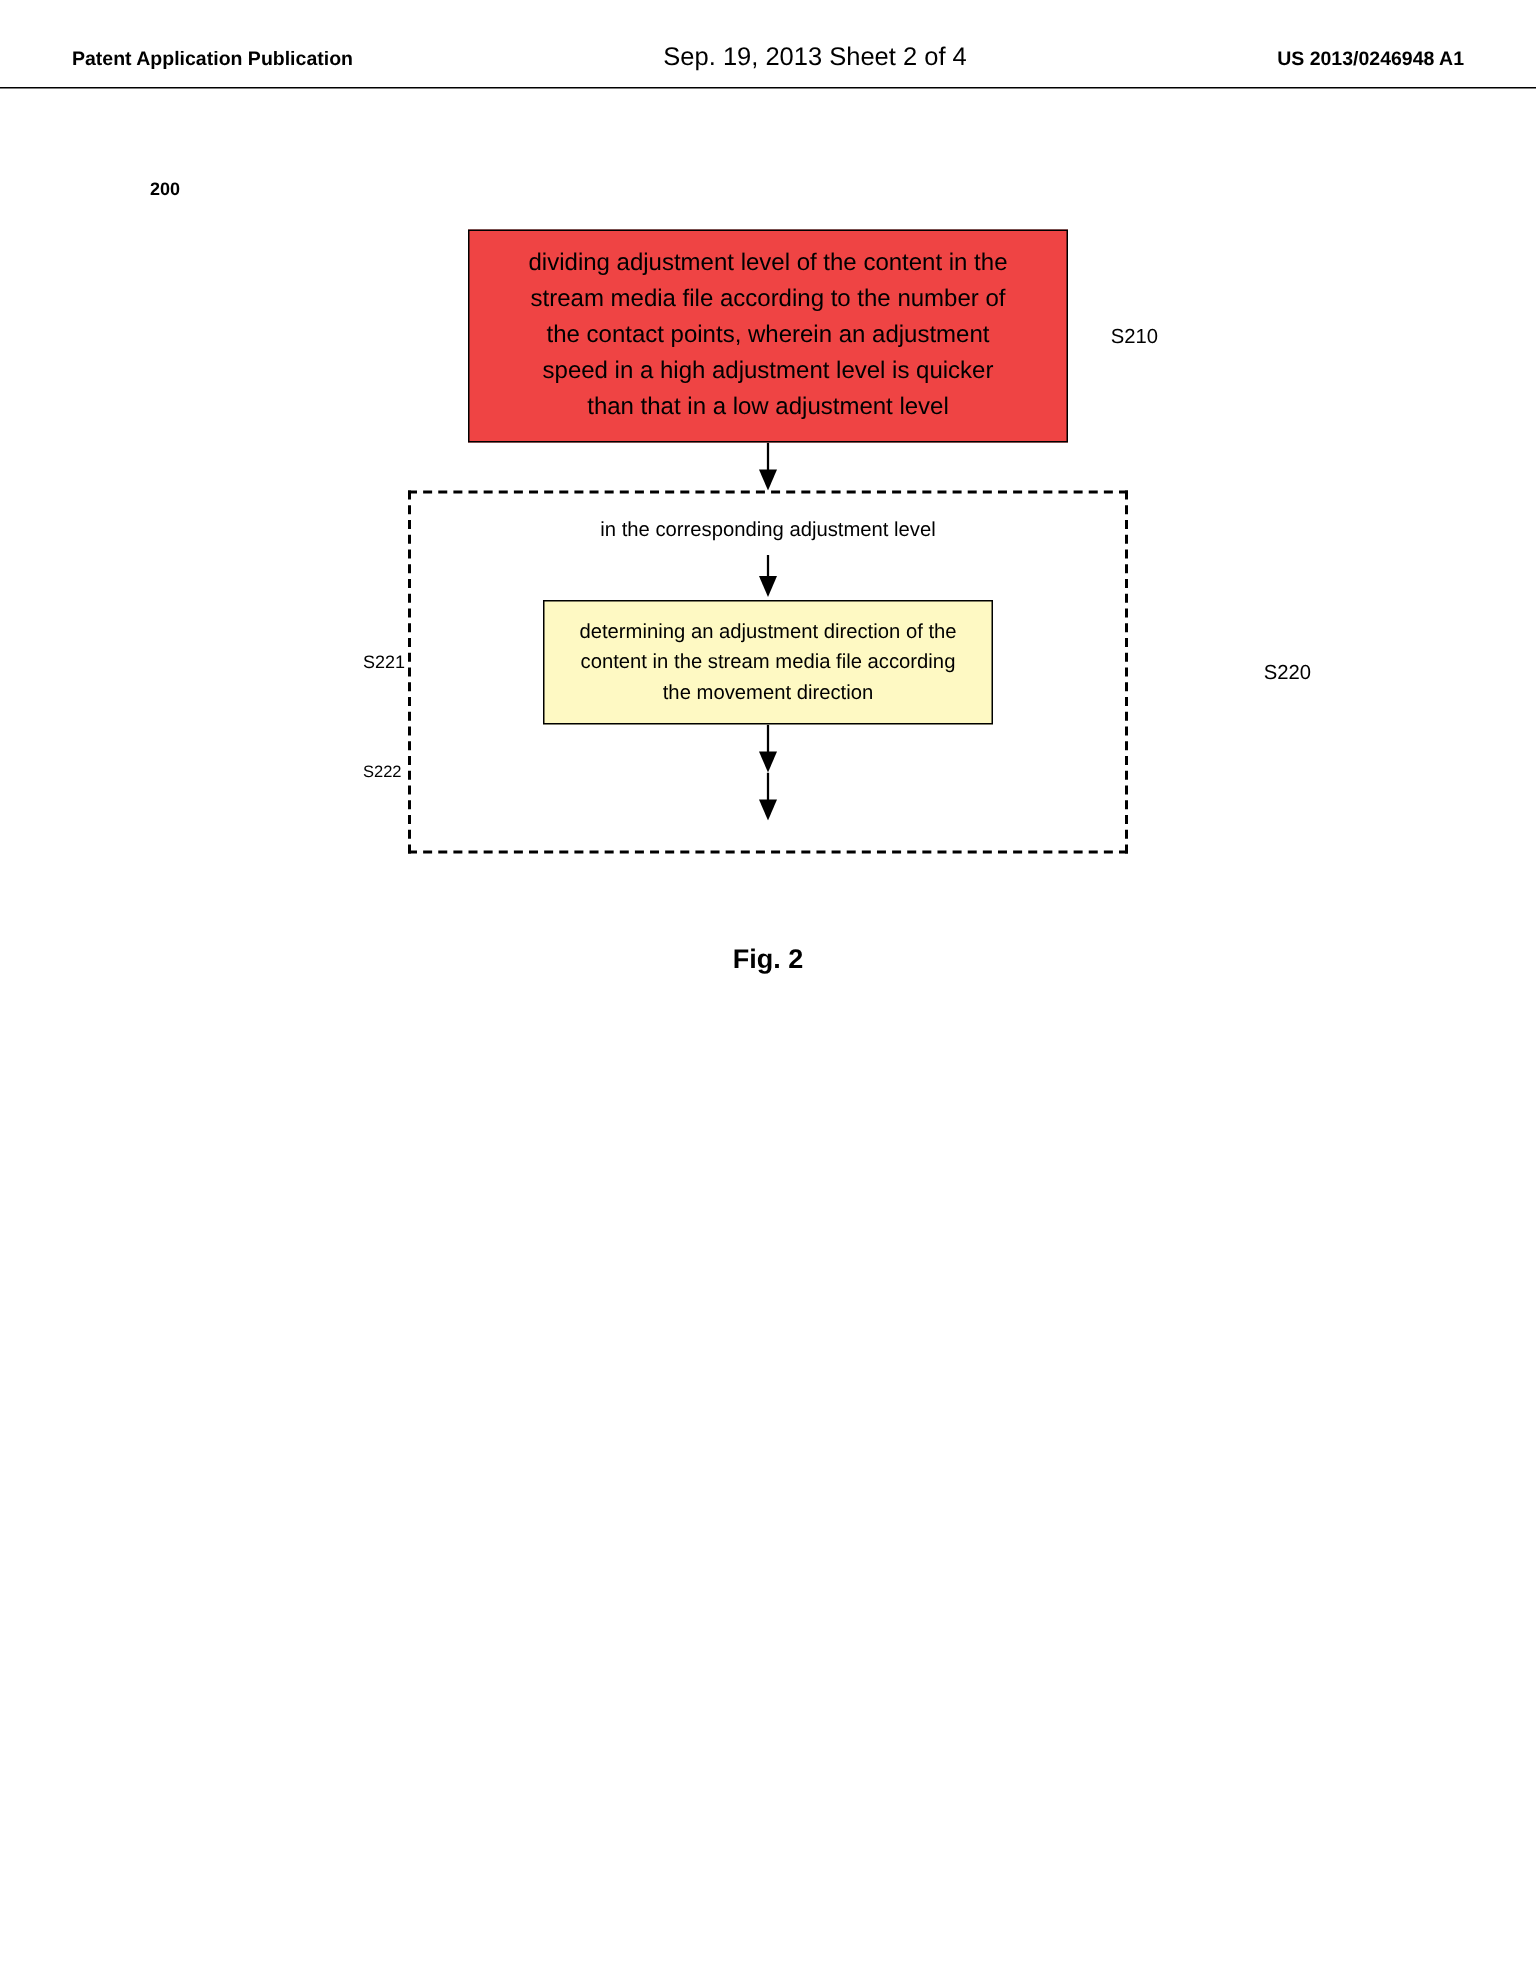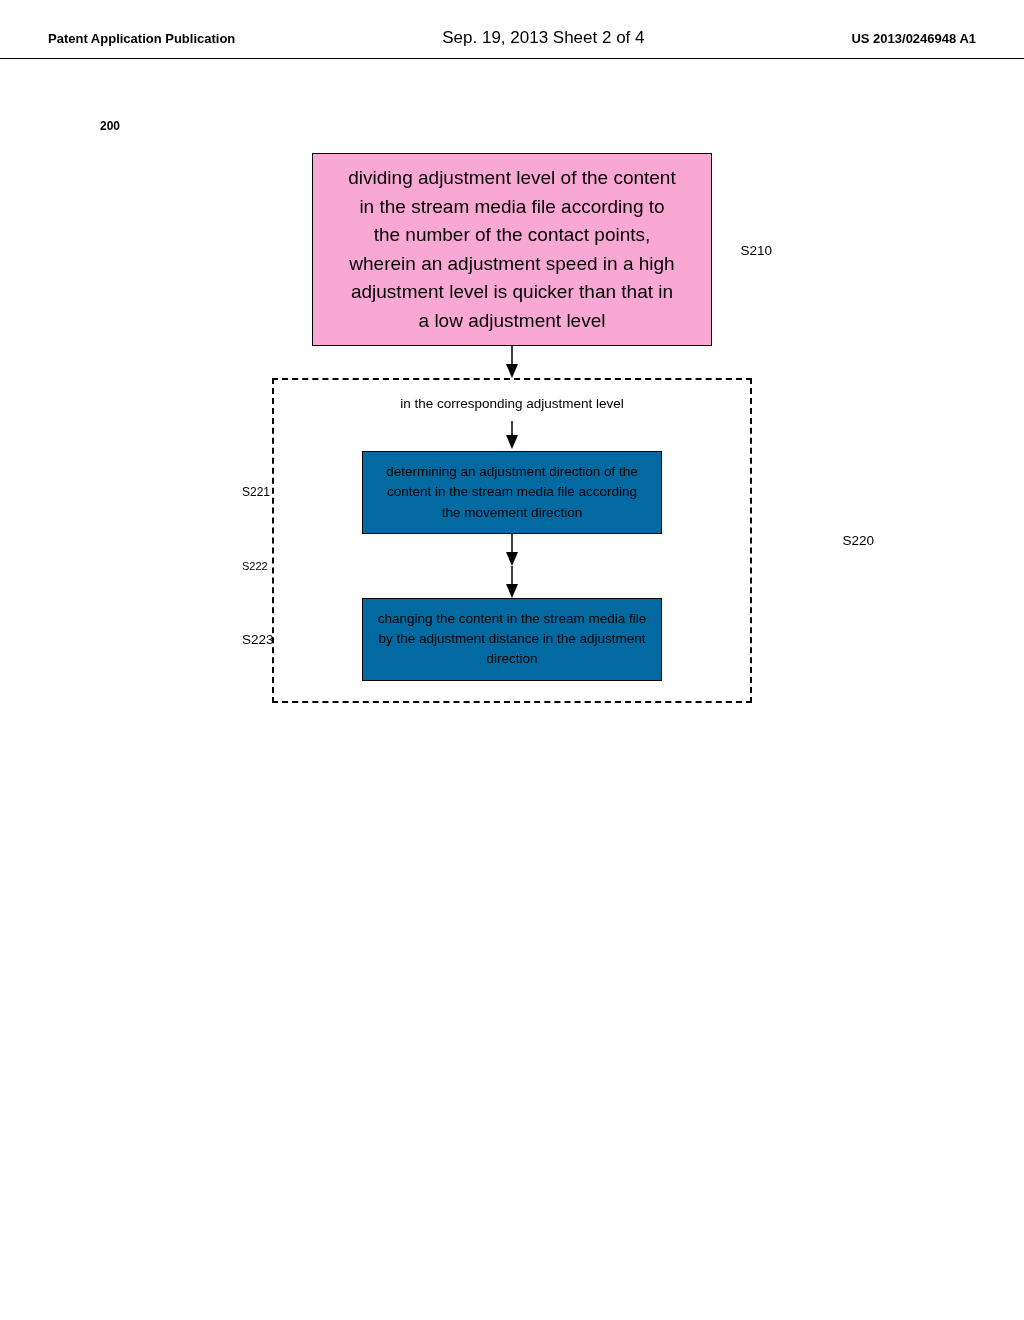--- a/index.html
+++ b/index.html
@@ -50,22 +50,22 @@
     .diagram-container {
       position: relative;
       width: 580px;
       margin: 0 auto;
     }
     
     .box {
       border: 1.5px solid #000;
       padding: 10px 32px;
       text-align: center;
-      background: #f9a8d4;
-      font-size: 19px;
+      background: #ef4444;
+      font-size: 16px;
       line-height: 1.5;
     }
     .box-s210 {
       width: 400px;
       margin: 0 auto;
       position: relative;
     }
     .step-label-right {
       position: absolute;
       right: -60px;
@@ -96,21 +96,21 @@
       margin-bottom: 8px;
     }
     .inner-box {
       width: 300px;
       margin: 0 auto;
       border: 1.5px solid #000;
       padding: 10px 14px;
       text-align: center;
       font-size: 13.5px;
       line-height: 1.5;
-      background: #0369a1;
+      background: #fef9c3;
       position: relative;
     }
     .step-label-left {
       position: absolute;
       left: -56px;
       top: 50%;
       transform: translateY(-50%);
       font-size: 13.5px;
     }
     .fig-caption {
@@ -181,29 +181,24 @@
             <div style="position:absolute; left:-52px; top:50%; transform:translateY(-50%); font-size:11px;">S222</div>
           </div>
 
           <div class="arrow-down">
             <svg width="20" height="32" viewBox="0 0 20 32">
               <line x1="10" y1="0" x2="10" y2="24" stroke="#000" stroke-width="1.5"></line>
               <polygon points="10,32 4,18 16,18" fill="#000"></polygon>
             </svg>
           </div>
 
-          <div style="position:relative;">
-            <div class="inner-box">
-              <span>changing the content in the stream media file by the adjustment distance in the adjustment direction</span>
-            </div>
-            <div style="position:absolute; left:-52px; top:50%; transform:translateY(-50%); font-size:13.5px;">S223</div>
-          </div>
 
         </div>
 
         <div style="position:absolute; right:-72px; top:50%; transform:translateY(-50%); font-size:13.5px;">S220</div>
       </div>
 
     </div>
 
+    <div class="fig-caption">Fig. 2</div>
 
   </div>
 </div>
 
 </body></html>

